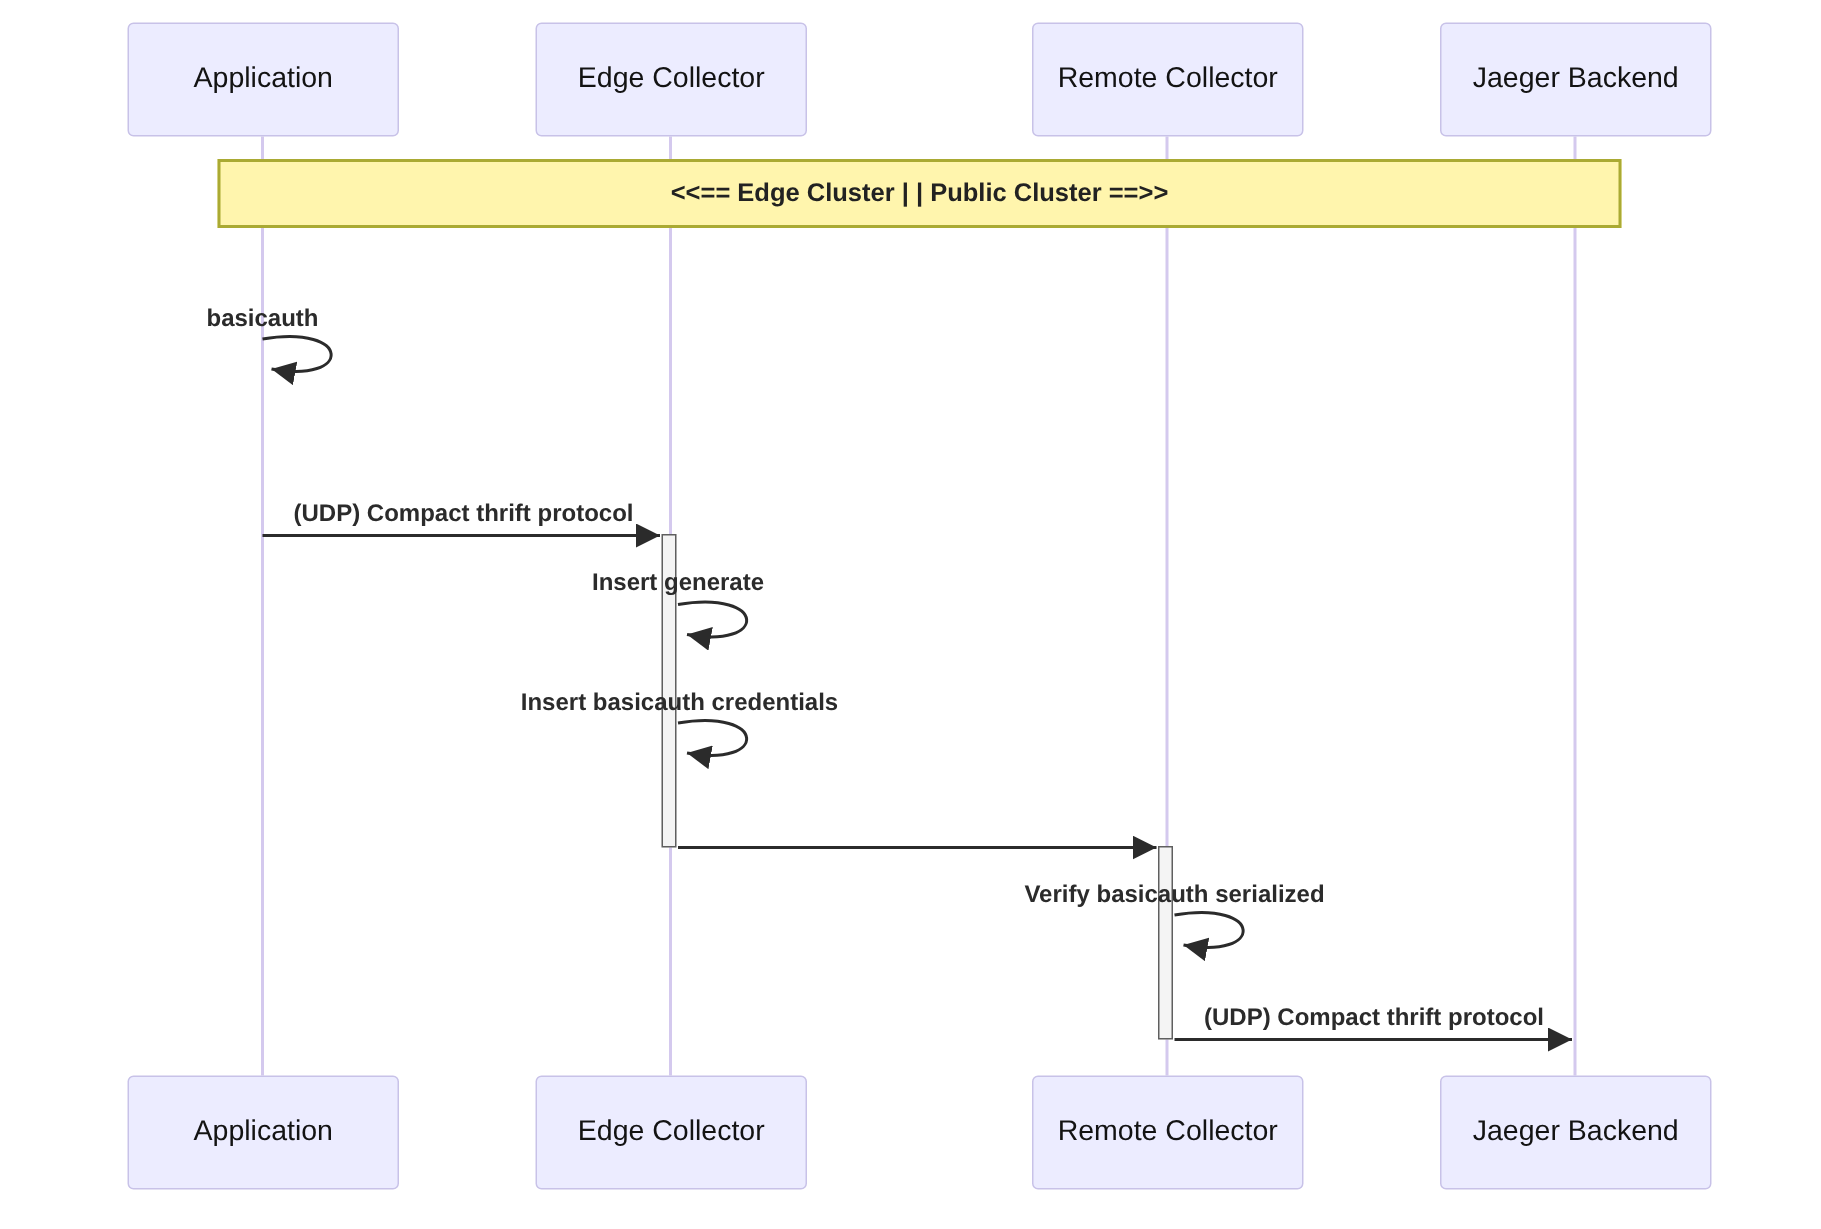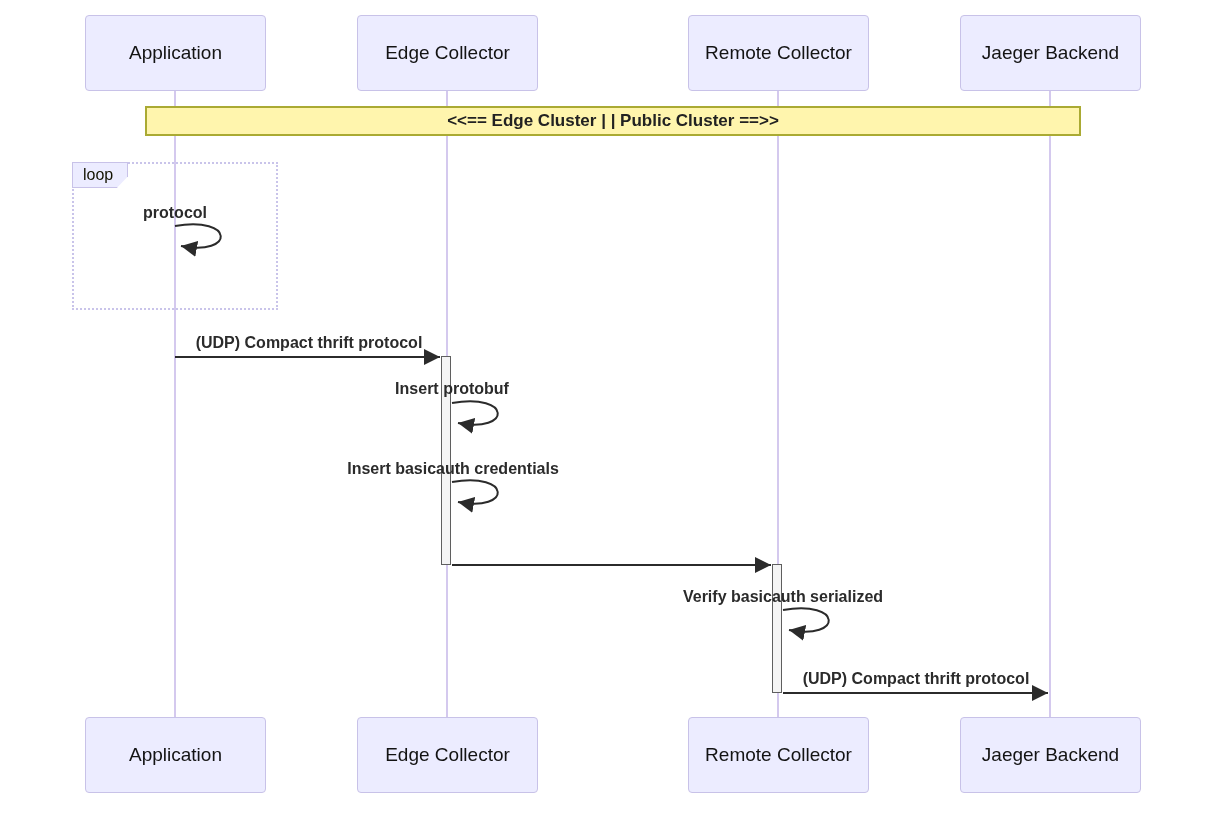--- a/index.html
+++ b/index.html
@@ -20,21 +20,21 @@
     font-size:19px;color:#131313;
     box-sizing:border-box;
   }
   .lifeline{
     position:absolute;
     width:2px;top:91px;height:626px;
     background:#D4C9EE;
   }
   .note{
     position:absolute;
-    left:145px;top:106px;width:936px;height:30px;
+    left:145px;top:106px;width:936px;height:46px;
     background:#FFF5AD;
     border:2px solid #AAAA33;
     box-sizing:border-box;
     display:flex;align-items:center;justify-content:center;
     font-size:17px;font-weight:600;color:#222;
   }
   .loop-frame{
     position:absolute;
     left:72px;top:162px;width:206px;height:148px;
     border:2px dotted #C9C4EA;
@@ -89,25 +89,20 @@
       <span>Remote Collector</span>
     </div>
   <div class="participant" style="left:960px;top:15px">
       <span>Jaeger Backend</span>
     </div>
 
   <div class="note">
     <span>&lt;&lt;== Edge Cluster | | Public Cluster ==&gt;&gt;</span>
   </div>
 
-  <div class="loop-frame">
-    <div class="loop-label">
-      <span>loop</span>
-    </div>
-  </div>
 
   <div class="activation" style="left:441px;top:356px;height:209px"></div>
   <div class="activation" style="left:772px;top:564px;height:129px"></div>
 
   <svg class="overlay" width="1214" height="819" viewBox="0 0 1214 819">
     <defs>
       <marker id="arrow" viewBox="0 0 10 10" refX="10" refY="5" markerWidth="8" markerHeight="8" orient="auto-start-reverse">
         <path d="M0,0 L10,5 L0,10 z" fill="#2B2B2B"></path>
       </marker>
     </defs>
@@ -120,23 +115,23 @@
 
     <path d="M 452 482 C 512 472, 512 512, 458 502" fill="none" stroke="#2B2B2B" stroke-width="2" marker-end="url(#arrow)"></path>
 
     <line x1="452" y1="565" x2="771" y2="565" stroke="#2B2B2B" stroke-width="2" marker-end="url(#arrow)"></line>
 
     <path d="M 783 610 C 843 600, 843 640, 789 630" fill="none" stroke="#2B2B2B" stroke-width="2" marker-end="url(#arrow)"></path>
 
     <line x1="783" y1="693" x2="1048" y2="693" stroke="#2B2B2B" stroke-width="2" marker-end="url(#arrow)"></line>
   </svg>
 
-  <div class="msg-label" style="left:175px;top:204px">protocol</div>
+  <div class="msg-label" style="left:175px;top:204px">basicauth</div>
   <div class="msg-label" style="left:309px;top:334px">(UDP) Compact thrift protocol</div>
-  <div class="msg-label" style="left:452px;top:380px">Insert protobuf</div>
+  <div class="msg-label" style="left:452px;top:380px">Insert generate</div>
   <div class="msg-label" style="left:453px;top:460px">Insert basicauth credentials</div>
   <div class="msg-label" style="left:783px;top:588px">Verify basicauth serialized</div>
   <div class="msg-label" style="left:916px;top:670px">(UDP) Compact thrift protocol</div>
 
   <div class="participant" style="left:85px;top:717px">
       <span>Application</span>
     </div>
   <div class="participant" style="left:357px;top:717px">
       <span>Edge Collector</span>
     </div>

